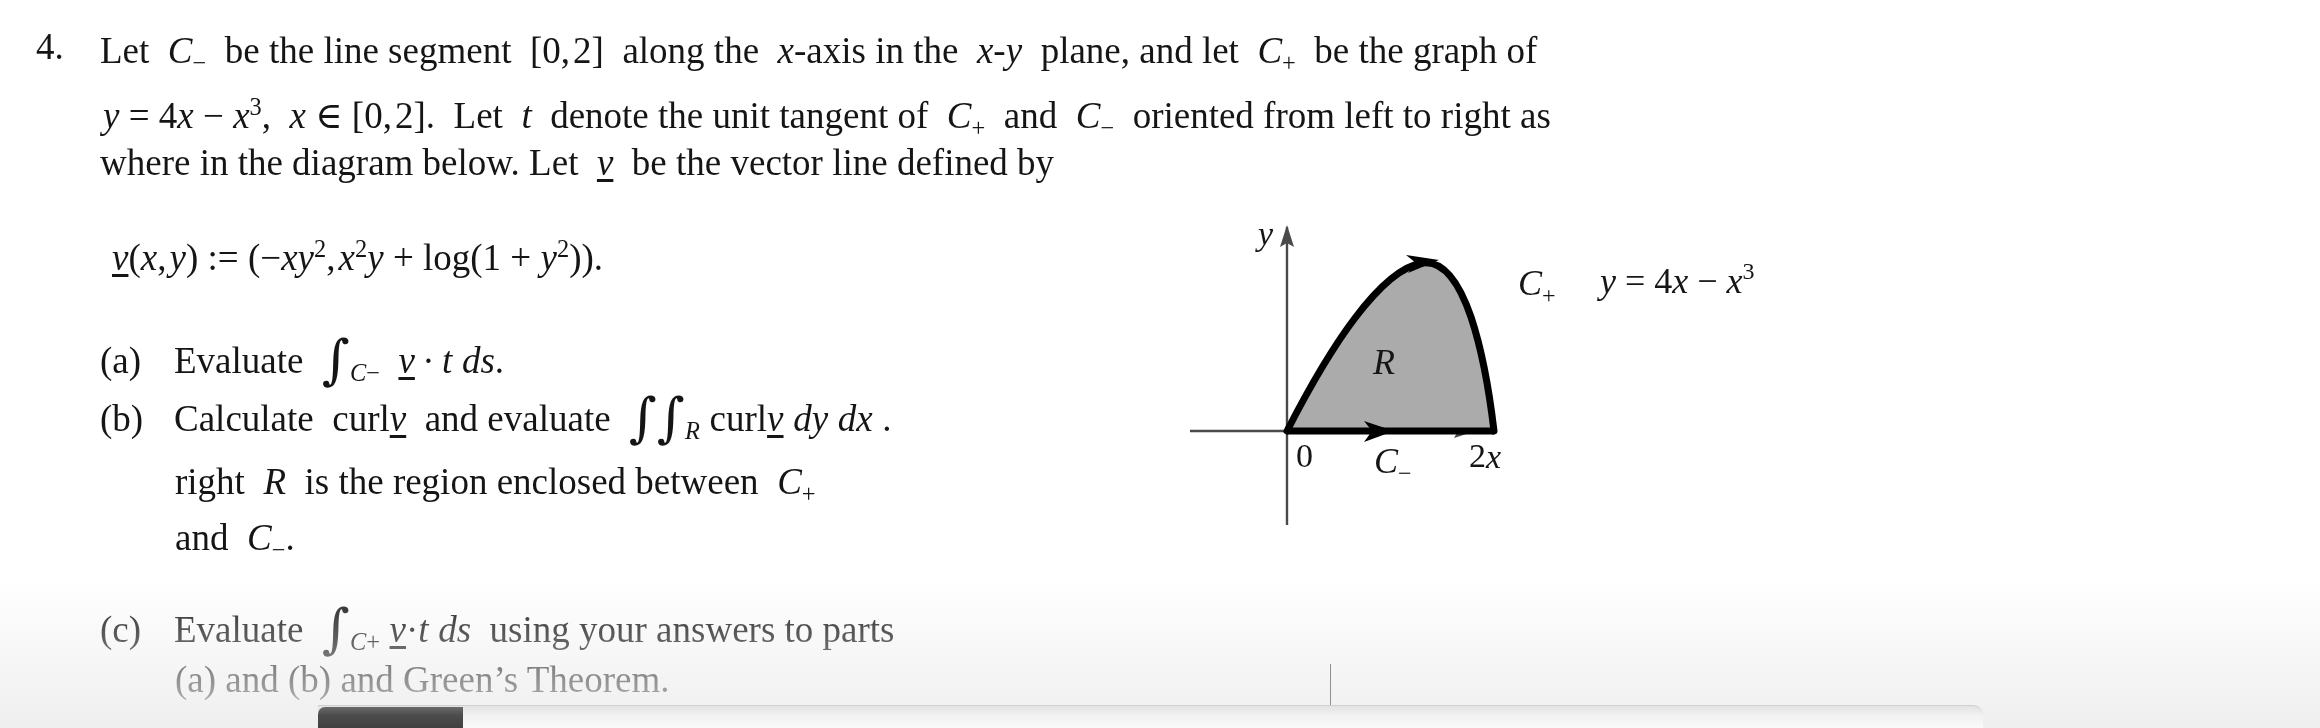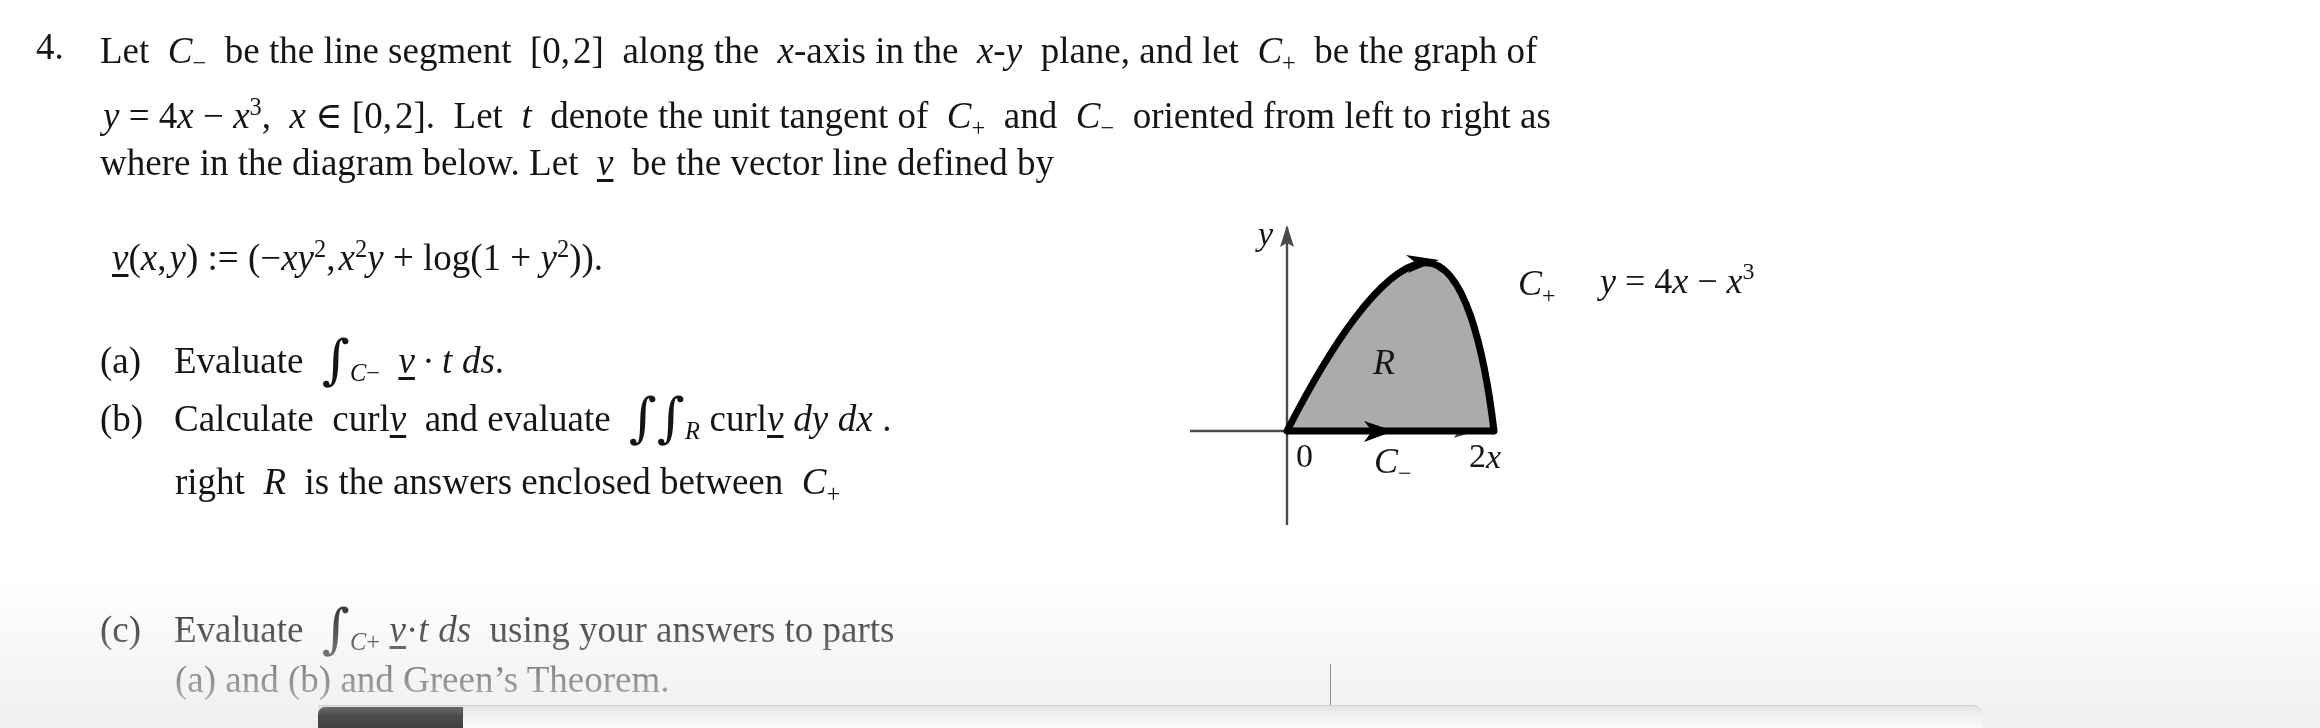--- a/index.html
+++ b/index.html
@@ -162,21 +162,24 @@
     </div>
 
     <div class="part part-a">
       <span class="plabel">(a)</span><span>Evaluate</span><span class="spw"></span><span class="intg">∫</span><span class="sub">C<span style="font-style:normal">−</span></span><span class="spw"></span><span class="mi uline">v</span> · <span class="mi">t</span><span class="sp"></span><span class="mi">ds</span>.
     </div>
 
     <div class="part part-b">
       <span class="plabel">(b)</span><span>Calculate</span><span class="spw"></span><span class="mup">curl</span><span class="mi uline">v</span><span class="spw"></span><span>and evaluate</span><span class="spw"></span><span class="intg">∫∫</span><span class="sub" style="font-style:italic">R</span><span class="sp"></span><span class="mup">curl</span><span class="mi uline">v</span><span class="sp"></span><span class="mi">dy</span><span class="sp"></span><span class="mi">dx</span><span class="sp"></span>.
     </div>
     <div class="part part-b2">
-      <span>right</span><span class="spw"></span><span class="mi">R</span><span class="spw"></span><span>is the answers enclosed between</span><span class="spw"></span><span class="mi">C<span class="subop">+</span></span>
+      <span>right</span><span class="spw"></span><span class="mi">R</span><span class="spw"></span><span>is the region enclosed between</span><span class="spw"></span><span class="mi">C<span class="subop">+</span></span>
+    </div>
+    <div class="part part-b3">
+      <span>and</span><span class="spw"></span><span class="mi">C<span class="subop">−</span></span>.
     </div>
 
     <div class="part part-c">
       <span class="plabel">(c)</span><span>Evaluate</span><span class="spw"></span><span class="intg">∫</span><span class="sub">C<span style="font-style:normal">+</span></span><span class="sp"></span><span class="mi uline">v</span>·<span class="mi">t</span><span class="sp"></span><span class="mi">ds</span><span class="spw"></span><span>using your answers to parts</span>
     </div>
     <div class="part part-c2">
       <span>(a) and (b) and Green’s Theorem.</span>
     </div>
 
   </div>

